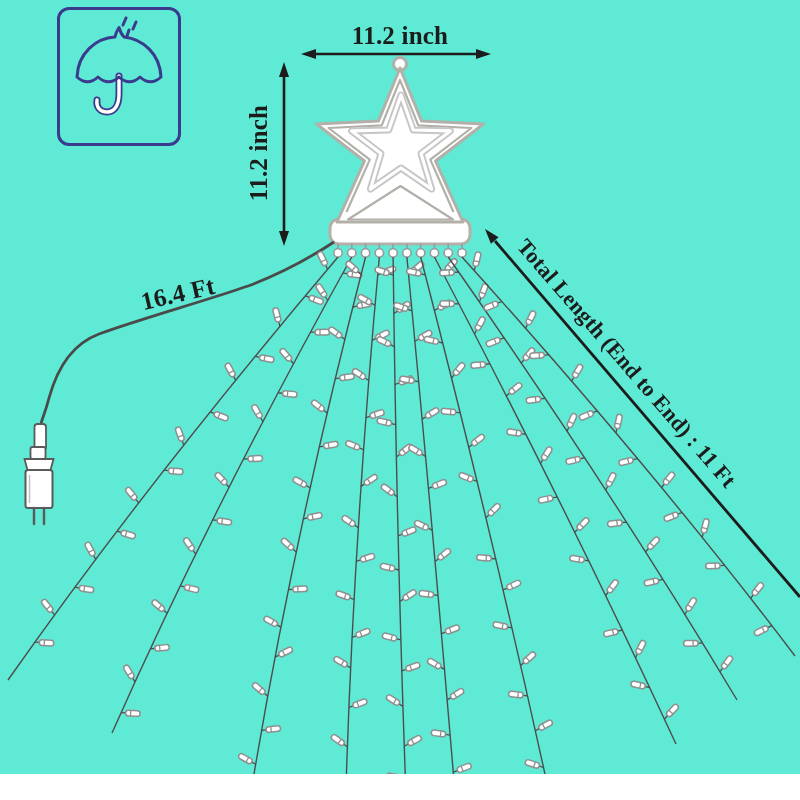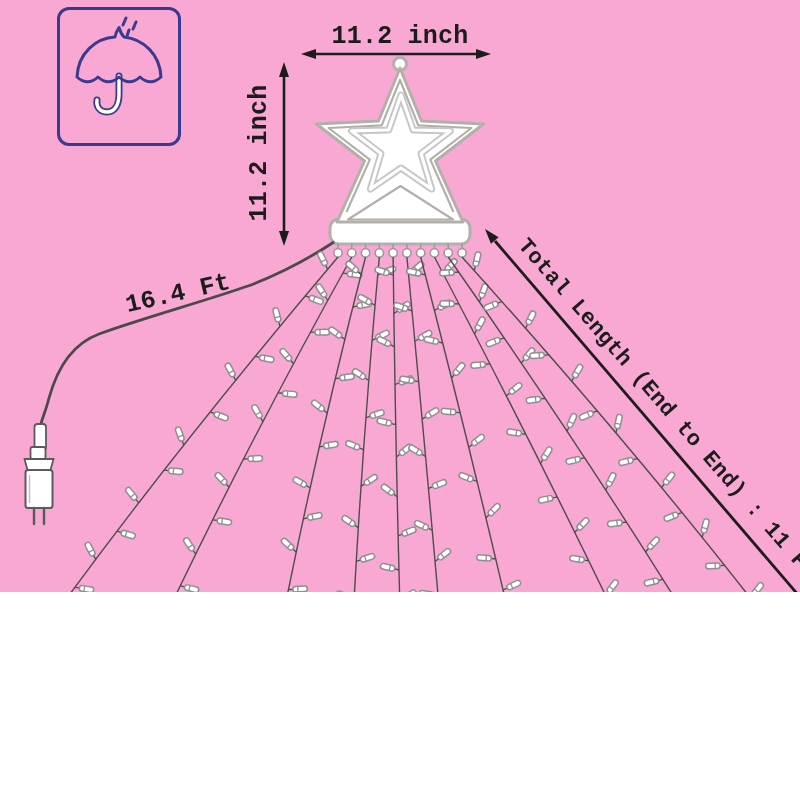--- a/index.html
+++ b/index.html
@@ -1,18 +1,18 @@
 <!DOCTYPE html>
 <html style="--icon: #3b3b8e;"><head>
 <meta charset="utf-8">
 <style>
   html,body{margin:0;padding:0;background:#fff;}
   .canvas{
-    position:relative;width:800px;height:592px;background:#f9a8d4;overflow:hidden;
-    font-family:Liberation Mono, monospace;
+    position:relative;width:800px;height:774px;background:#5eead4;overflow:hidden;
+    font-family:Liberation Serif, serif;
   }
   #scene{position:absolute;left:0;top:0;}
   .badge{
     position:absolute;left:57px;top:7px;width:118px;height:133px;
     border:3px solid var(--icon,#3b3b8e);border-radius:12px;box-sizing:content-box;
   }
   .badge svg{position:absolute;left:9px;top:5px;}
   .lbl{position:absolute;color:#1c1c1c;font-weight:bold;white-space:nowrap;letter-spacing:.2px;}
   #label-width {left:400px;top:36px;transform:translate(-50%,-50%);font-size:25px;}
   #label-height{left:259px;top:153px;transform:translate(-50%,-50%) rotate(-90deg);font-size:25px;}

